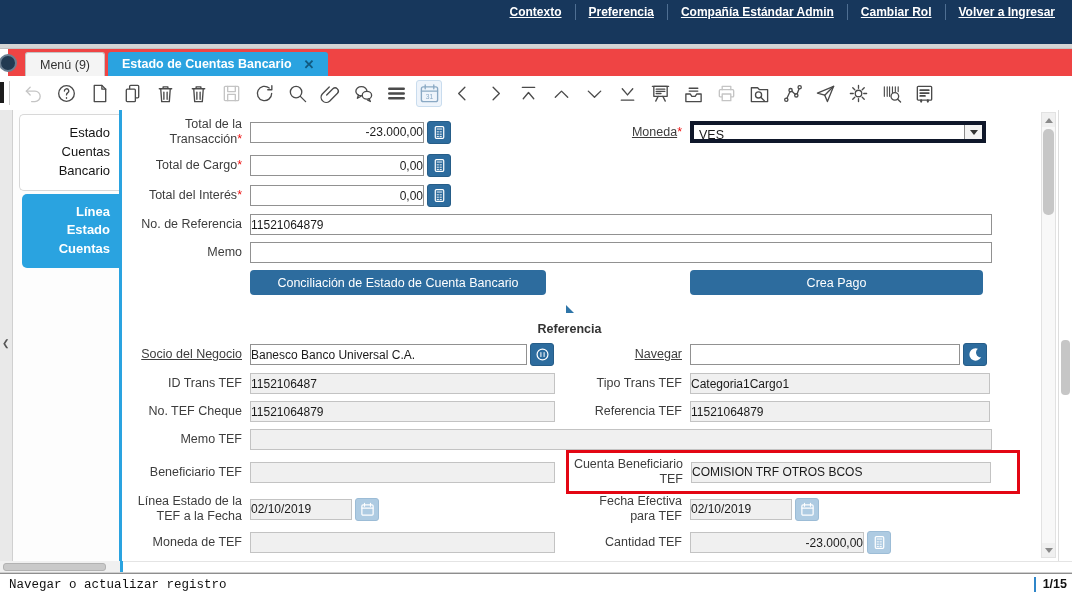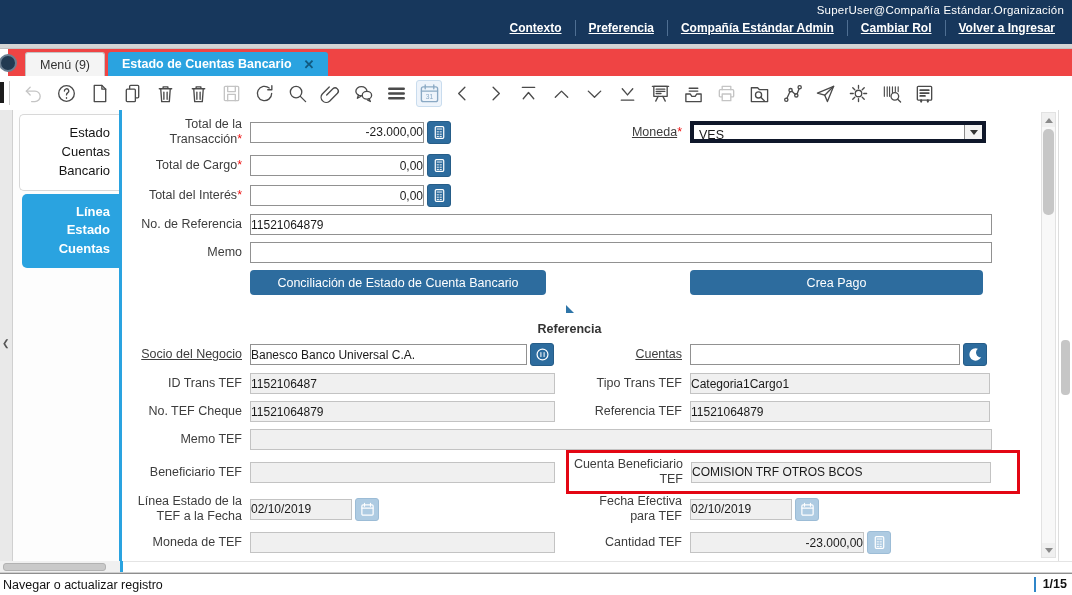--- a/index.html
+++ b/index.html
@@ -87,29 +87,28 @@
   .outer-thumb { position:absolute; top:230px; left:2px; width:9px; height:55px; background:#c6c6c6; border-radius:4px; cursor:pointer; }
 
   .hscroll { height:12px; background:#fff; display:flex; align-items:center; border-bottom:1px solid #cfcfcf; }
   .h-left { width:120px; height:100%; background:#f0f0f0; display:flex; align-items:center; }
   .h-thumb { width:103px; height:8px; margin-left:3px; background:#c9c9c9; border:1px solid #b2b2b2; border-radius:3px; cursor:pointer; }
   .h-sep { width:3px; height:100%; background:#2aa3e0; }
   .h-track { flex:1; height:100%; border-top:1px solid #e4e4e4; }
 
   
   .statusbar { height:22px; border-top:1px solid #8e8e8e; background:#fff; display:flex; align-items:center; justify-content:space-between; font-size:12.5px; color:#111; }
-  .status-msg { padding-left:3px; }
+  .status-msg { padding-left:9px;font-family:Liberation Mono, monospace; }
   .record-ind { display:flex; align-items:flex-start; gap:7px; padding-right:5px; font-weight:600; }
   .rec-sep { width:2px; height:15px; background:#2f86c9; }
 </style>
 </head>
 <body>
 
 <header class="topbar">
-  <div class="topbar-user">SuperUser@Compañía Estándar.Organización</div>
   <nav class="topbar-links" id="topbar-links">
       <a class="top-link">Contexto</a>
       <a class="top-link">Preferencia</a>
       <a class="top-link">Compañía Estándar Admin</a>
       <a class="top-link">Cambiar Rol</a>
       <a class="top-link">Volver a Ingresar</a>
     </nav>
 </header>
 <div class="subbar"></div>
 
@@ -374,21 +373,21 @@
       <div class="lbl"><span class="lnk">Socio del Negocio</span></div>
       <div class="fgroup">
         <input class="fld w-bp" value="Banesco Banco Universal C.A." style="">
         <button class="sqbtn">
             <svg viewBox="0 0 16 16">
               <circle cx="8" cy="8" r="5.8"></circle>
               <path d="M6.3 5.8v4.4M9.7 5.8v4.4" stroke-width="1.1"></path>
             </svg>
           </button>
       </div>
-      <div class="lbl"><span class="lnk">Cuentas</span></div>
+      <div class="lbl"><span class="lnk">Navegar</span></div>
       <div class="fgroup">
         <input class="fld w-fact" value="" style="">
         <button class="sqbtn">
             <svg viewBox="0 0 16 16">
               <path d="M10.5 1.8A6.6 6.6 0 1 0 14 11a5.2 5.2 0 0 1-3.5-9.2z" fill="#fff" stroke="none"></path>
             </svg>
           </button>
       </div>
 
       <div class="lbl"><span>ID Trans TEF</span></div>

